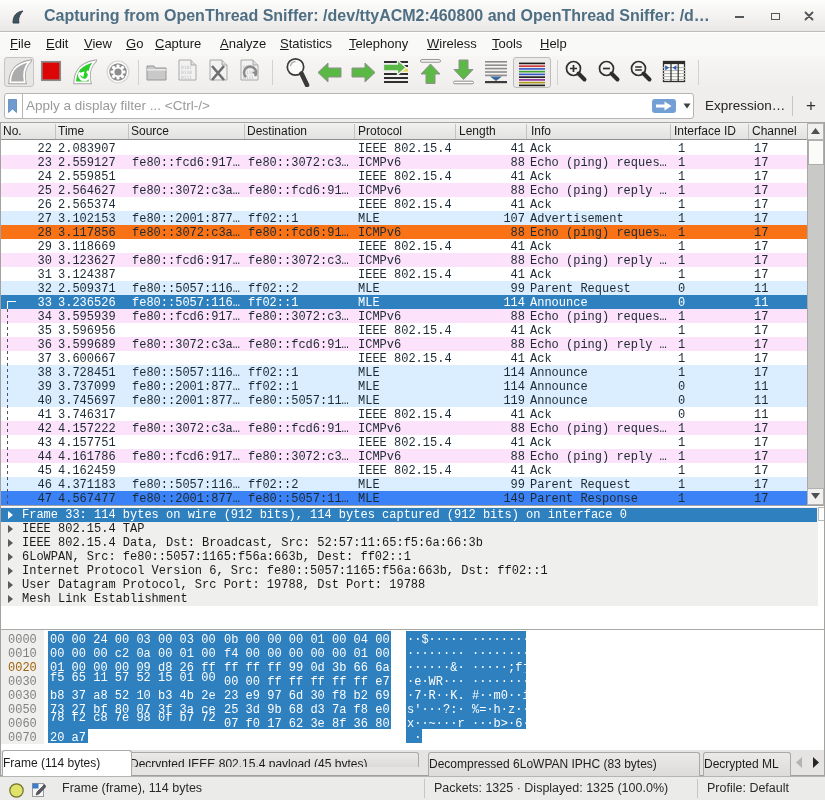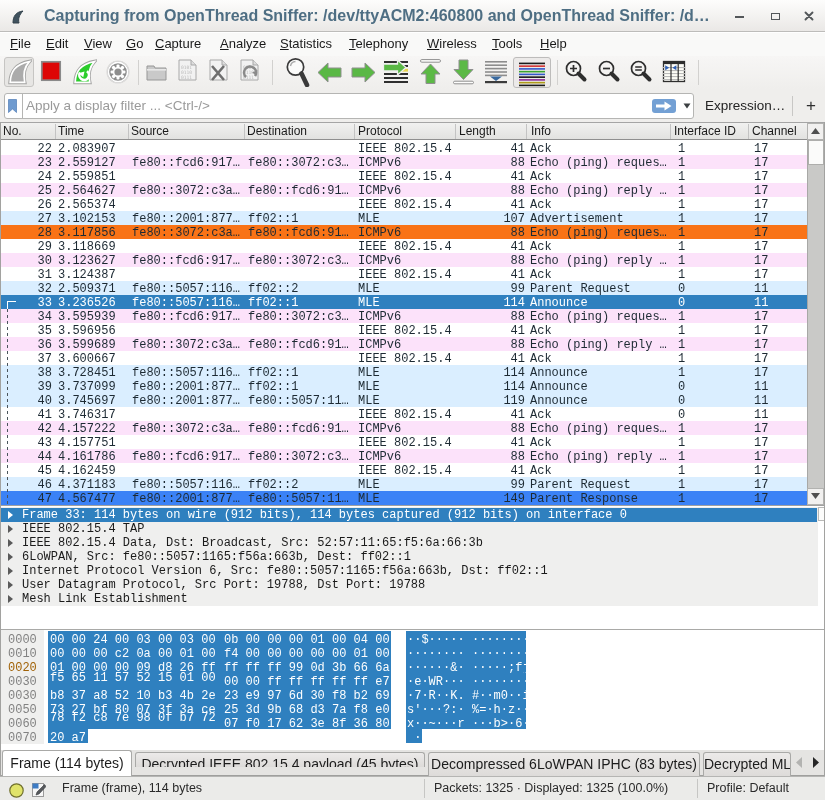--- a/index.html
+++ b/index.html
@@ -11,21 +11,21 @@
 .c1{left:57px}.c2{left:131px}.c3{left:247px}.c4{left:357px}
 .c5{left:456px;width:68px;text-align:right}
 .c6{left:529px}.c7{left:677px}.c8{left:753px}
 .hdr{position:absolute;top:123px;height:17px;line-height:17px;font-size:12px;color:#1a1a1a;white-space:pre}
 .vline{position:absolute;width:1px;background:#c3c3c3}
 .dline{position:absolute;top:508px;height:24px;line-height:14px;font-family:Liberation Mono, monospace;font-size:12px;white-space:pre;color:#1a1a1a;left:22px}
 .tri{position:absolute;left:8px;width:0;height:0;border-left:5px solid #5a5a5a;border-top:4px solid transparent;border-bottom:4px solid transparent}
 .hx{position:absolute;font-family:"Liberation Mono",monospace;font-size:12px;line-height:14px;white-space:pre;color:#15242e}
 .hxs{color:#fcfdfe}
 .mitem{position:absolute;top:0;height:24px;line-height:24px;font-size:13px;color:#1a1a1a;white-space:pre}
-.tab{position:absolute;font-size:14px;color:#1c1c1c;text-align:center;line-height:23px;white-space:nowrap;overflow:hidden}
+.tab{position:absolute;font-size:12px;color:#1c1c1c;line-height:23px;white-space:nowrap;overflow:hidden}
 </style></head><body>
 
 <div class="a" style="left:0;top:0;width:825px;height:32px;background:linear-gradient(#fdfdfc,#eae8e6);border-bottom:1px solid #bdbcba"></div>
 <svg class="a" style="left:11px;top:10px" width="14" height="14" viewBox="0 0 14 14">
     <path d="M2 13 C2 6 5 2 12 1 C8 5 7 9 8 13 Z" fill="#40525e" stroke="#32414b" stroke-width="1"></path>
   </svg>
 <div class="a" style="left:44px;top:7px;font-size:16px;font-weight:bold;color:#4e6e83;white-space:pre">Capturing from OpenThread Sniffer: /dev/ttyACM2:460800 and OpenThread Sniffer: /d…</div>
 <div class="a" style="left:735px;top:16px;width:9px;height:2.2px;background:#53575a"></div>
 <div class="a" style="left:771px;top:12.5px;width:8.6px;height:7.6px;border:1.5px solid #53575a"></div>
 <svg class="a" style="left:804px;top:11px" width="10" height="10" viewBox="0 0 10 10">
@@ -571,21 +571,21 @@
 <div class="hx hxs" style="left:224px;top:716.5px">07 f0 17 62 3e 8f 36 80</div>
 <div class="hx hxs" style="left:407px;top:716.5px">x··~···r</div>
 <div class="hx hxs" style="left:472px;top:716.5px">···b&gt;·6·</div>
 <div class="a" style="left:48px;top:729px;width:40px;height:14px;background:#2f80bf"></div>
 <div class="a" style="left:406px;top:729px;width:16px;height:14px;background:#2f80bf"></div>
 <div class="hx" style="left:8px;top:730.5px;color:#828282">0070</div>
 <div class="hx hxs" style="left:50px;top:730.5px">20 a7</div>
 <div class="hx hxs" style="left:407px;top:730.5px">&nbsp;·</div>
 <div class="a" style="left:0;top:750px;width:825px;height:26px;background:#e5e4e2"></div>
 <div class="a" style="left:0;top:775px;width:825px;height:1px;background:#9f9f9d"></div>
-<div class="tab" style="left:135px;top:752px;width:290px;height:15px;background:linear-gradient(#eceae9,#dddbd9);border:1px solid #a9a9a7;border-bottom:none;border-radius:3px 3px 0 0">Decrypted IEEE 802.15.4 payload (45 bytes)</div>
+<div class="tab" style="left:129px;top:752px;width:290px;height:15px;background:linear-gradient(#eceae9,#dddbd9);border:1px solid #a9a9a7;border-bottom:none;border-radius:3px 3px 0 0">Decrypted IEEE 802.15.4 payload (45 bytes)</div>
 <div class="tab" style="left:428px;top:752px;width:272px;height:24px;background:linear-gradient(#eceae9,#dddbd9);border:1px solid #a9a9a7;border-bottom:none;border-radius:3px 3px 0 0">Decompressed 6LoWPAN IPHC (83 bytes)</div>
 <div class="tab" style="left:703px;top:752px;width:88px;height:24px;background:linear-gradient(#eceae9,#dddbd9);border:1px solid #a9a9a7;border-bottom:none;border-radius:3px 3px 0 0">Decrypted ML</div>
 <div class="tab" style="left:2px;top:750px;width:130px;height:26px;background:#fff;border:1px solid #a9a9a7;border-bottom:none;border-radius:3px 3px 0 0;line-height:25px">Frame (114 bytes)</div>
 <div class="a" style="left:791px;top:750px;width:34px;height:25px;background:#e5e4e2"></div>
 <svg class="a" style="left:795px;top:757px" width="8" height="11" viewBox="0 0 8 11">
     <path d="M7 0 L1 5.5 L7 11 Z" fill="#b3b3b1"></path>
   </svg>
 <svg class="a" style="left:812px;top:757px" width="8" height="11" viewBox="0 0 8 11">
     <path d="M1 0 L7 5.5 L1 11 Z" fill="#262626"></path>
   </svg>

